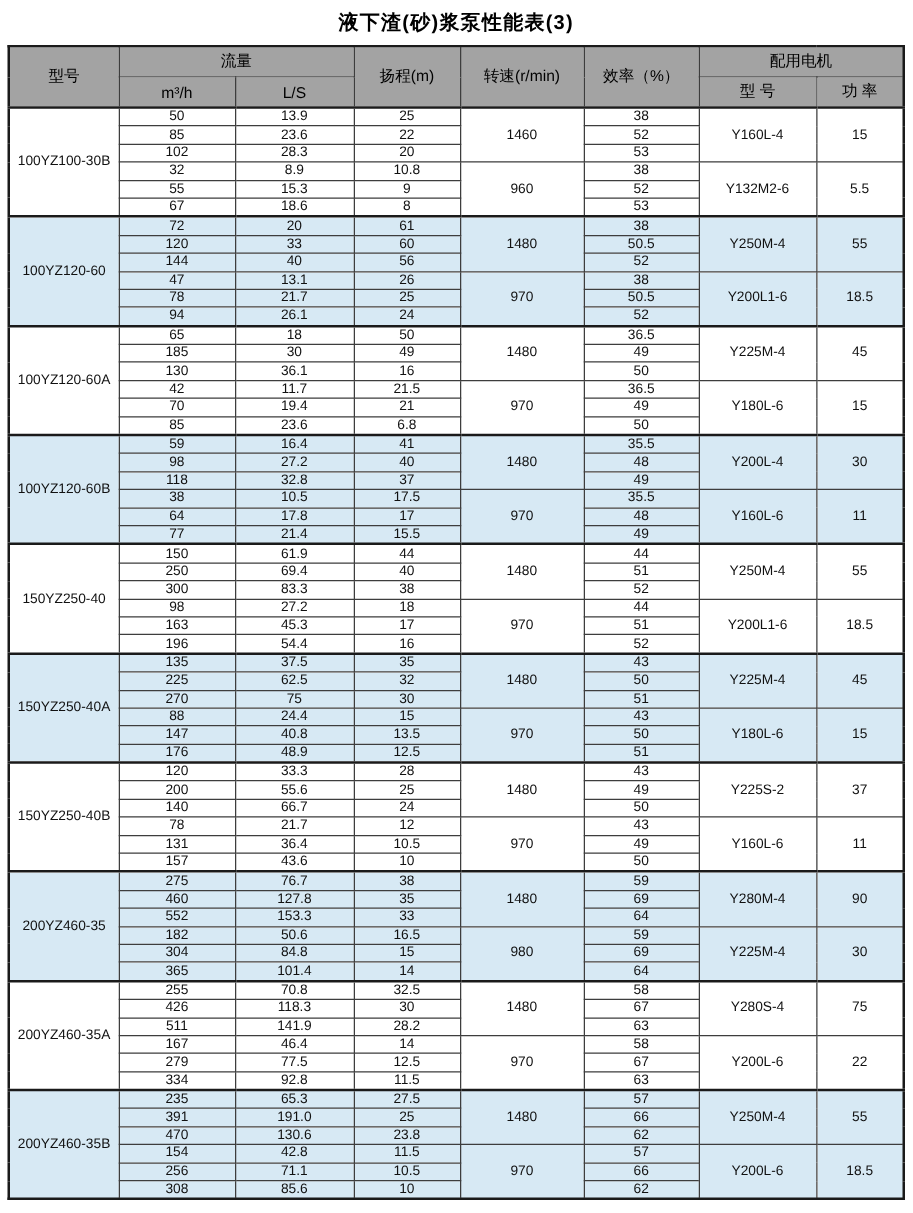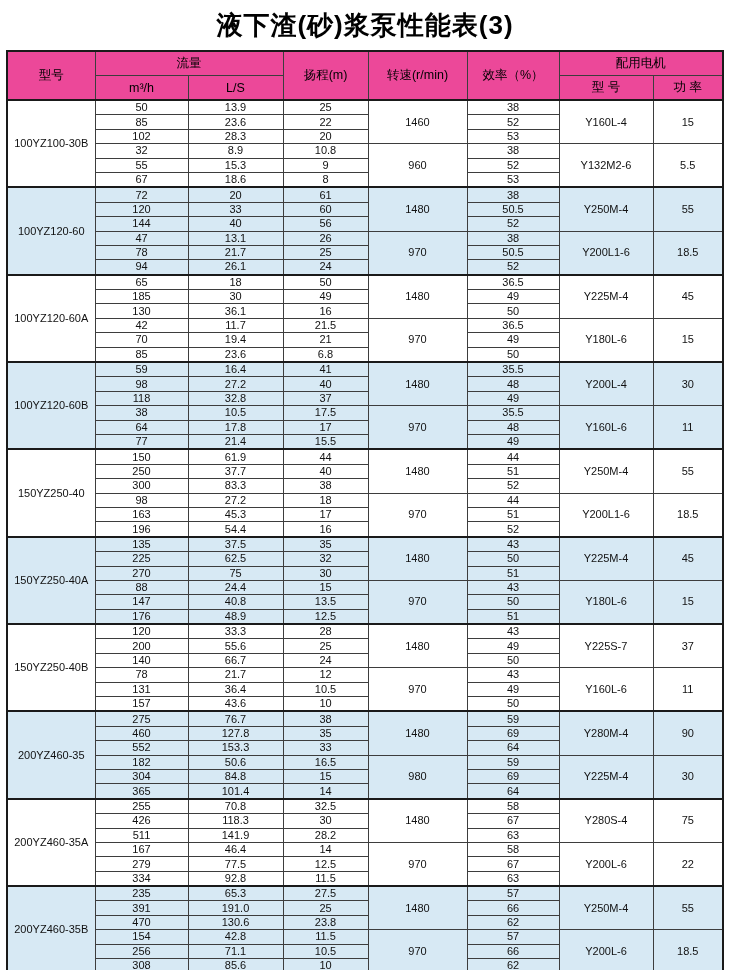--- a/index.html
+++ b/index.html
@@ -1,21 +1,21 @@
 <!DOCTYPE html>
 <html><head>
 <meta charset="utf-8">
 <style>
   html,body { margin:0; padding:0; background:#ffffff; width:730px; }
   body { font-family:"Liberation Sans", sans-serif; color:#111; }
   .page { width:730px; height:970px; box-sizing:border-box; }
-  .title { text-align:center; font-size:26px; font-weight:bold; padding:8px 0 7px 0; letter-spacing:1px; color:#000; }
+  .title { text-align:center; font-size:16px; font-weight:bold; padding:8px 0 7px 0; letter-spacing:1px; color:#000; }
   table.perf { border-collapse:collapse; table-layout:fixed; margin:0 auto; width:716px; border:2px solid #1a1a1a; }
   th, td { border:1px solid #3d3d3d; text-align:center; vertical-align:middle; padding:0 1px; overflow:hidden; white-space:nowrap; }
-  thead th { background:#ec4899; font-weight:normal; font-size:12.5px; height:23px; color:#000; }
+  thead th { background:#a3a3a3; font-weight:normal; font-size:12.5px; height:23px; color:#000; }
   tbody td { font-size:11px; height:13.4px; line-height:13px; }
   td.model-cell { font-size:11px; }
   tr.shaded td { background:#d7e9f4; }
   tr.block-start td { border-top:2px solid #1a1a1a; }
 </style>
 </head>
 <body>
 
 <div class="page">
   <div class="title">液下渣(砂)浆泵性能表(3)</div>
@@ -225,21 +225,21 @@
           <td>150</td>
           <td>61.9</td>
           <td>44</td>
           <td rowspan="3">1480</td>
           <td>44</td>
           <td rowspan="3">Y250M-4</td>
           <td rowspan="3">55</td>
         </tr>
         <tr class="">
           <td>250</td>
-          <td>37.7</td>
+          <td>69.4</td>
           <td>40</td>
           <td>51</td>
         </tr>
         <tr class="">
           <td>300</td>
           <td>83.3</td>
           <td>38</td>
           <td>52</td>
         </tr>
         <tr class="">
@@ -306,21 +306,21 @@
           <td>12.5</td>
           <td>51</td>
         </tr>
         <tr class=" block-start">
           <td rowspan="6" class="model-cell">150YZ250-40B</td>
           <td>120</td>
           <td>33.3</td>
           <td>28</td>
           <td rowspan="3">1480</td>
           <td>43</td>
-          <td rowspan="3">Y225S-7</td>
+          <td rowspan="3">Y225S-2</td>
           <td rowspan="3">37</td>
         </tr>
         <tr class="">
           <td>200</td>
           <td>55.6</td>
           <td>25</td>
           <td>49</td>
         </tr>
         <tr class="">
           <td>140</td>

